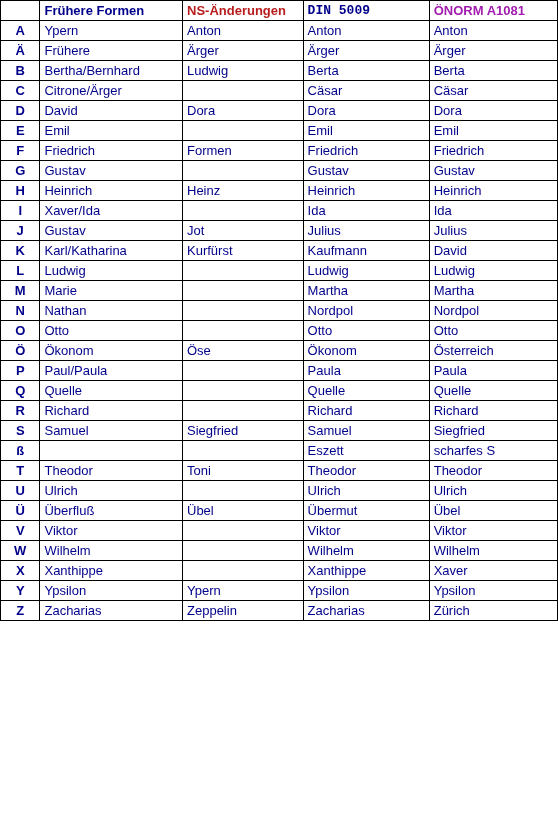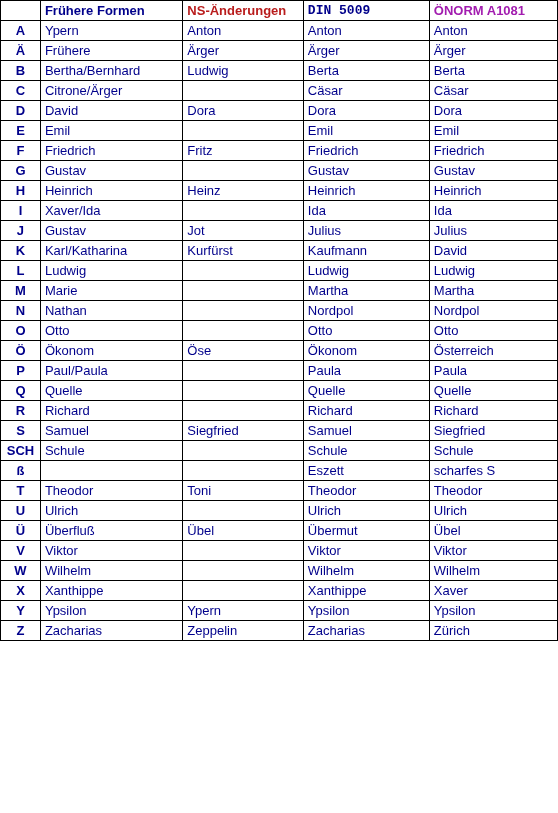--- a/index.html
+++ b/index.html
@@ -118,21 +118,21 @@
       <tr>
         <td class="letter">E</td>
         <td class="data">Emil</td>
         <td class="data"></td>
         <td class="data">Emil</td>
         <td class="data">Emil</td>
       </tr>
       <tr>
         <td class="letter">F</td>
         <td class="data">Friedrich</td>
-        <td class="data">Fritz</td>
+        <td class="data">Formen</td>
         <td class="data">Friedrich</td>
         <td class="data">Friedrich</td>
       </tr>
       <tr>
         <td class="letter">G</td>
         <td class="data">Gustav</td>
         <td class="data"></td>
         <td class="data">Gustav</td>
         <td class="data">Gustav</td>
       </tr>
@@ -221,27 +221,20 @@
         <td class="data">Richard</td>
       </tr>
       <tr>
         <td class="letter">S</td>
         <td class="data">Samuel</td>
         <td class="data">Siegfried</td>
         <td class="data">Samuel</td>
         <td class="data">Siegfried</td>
       </tr>
       <tr>
-        <td class="letter">SCH</td>
-        <td class="data">Schule</td>
-        <td class="data"></td>
-        <td class="data">Schule</td>
-        <td class="data">Schule</td>
-      </tr>
-      <tr>
         <td class="letter">ß</td>
         <td class="data"></td>
         <td class="data"></td>
         <td class="data">Eszett</td>
         <td class="data">scharfes S</td>
       </tr>
       <tr>
         <td class="letter">T</td>
         <td class="data">Theodor</td>
         <td class="data">Toni</td>

